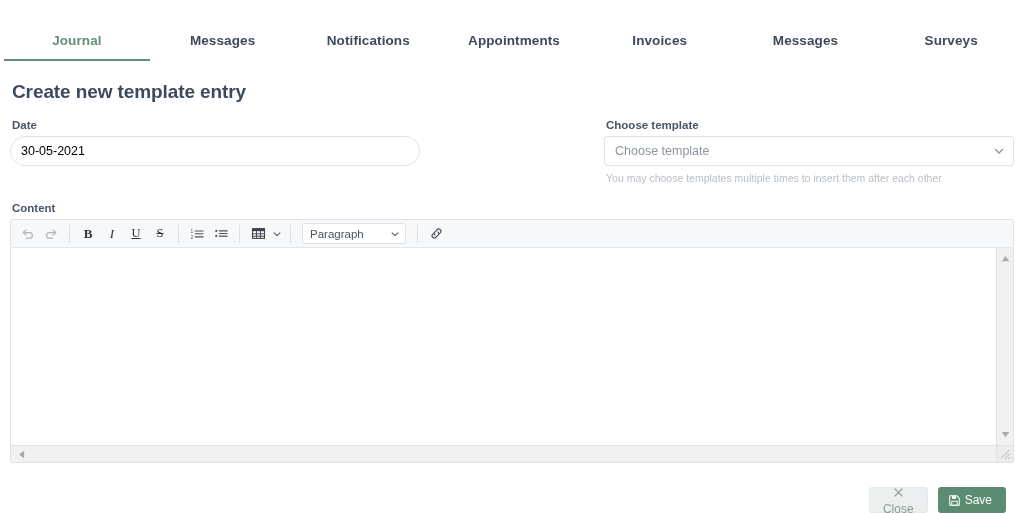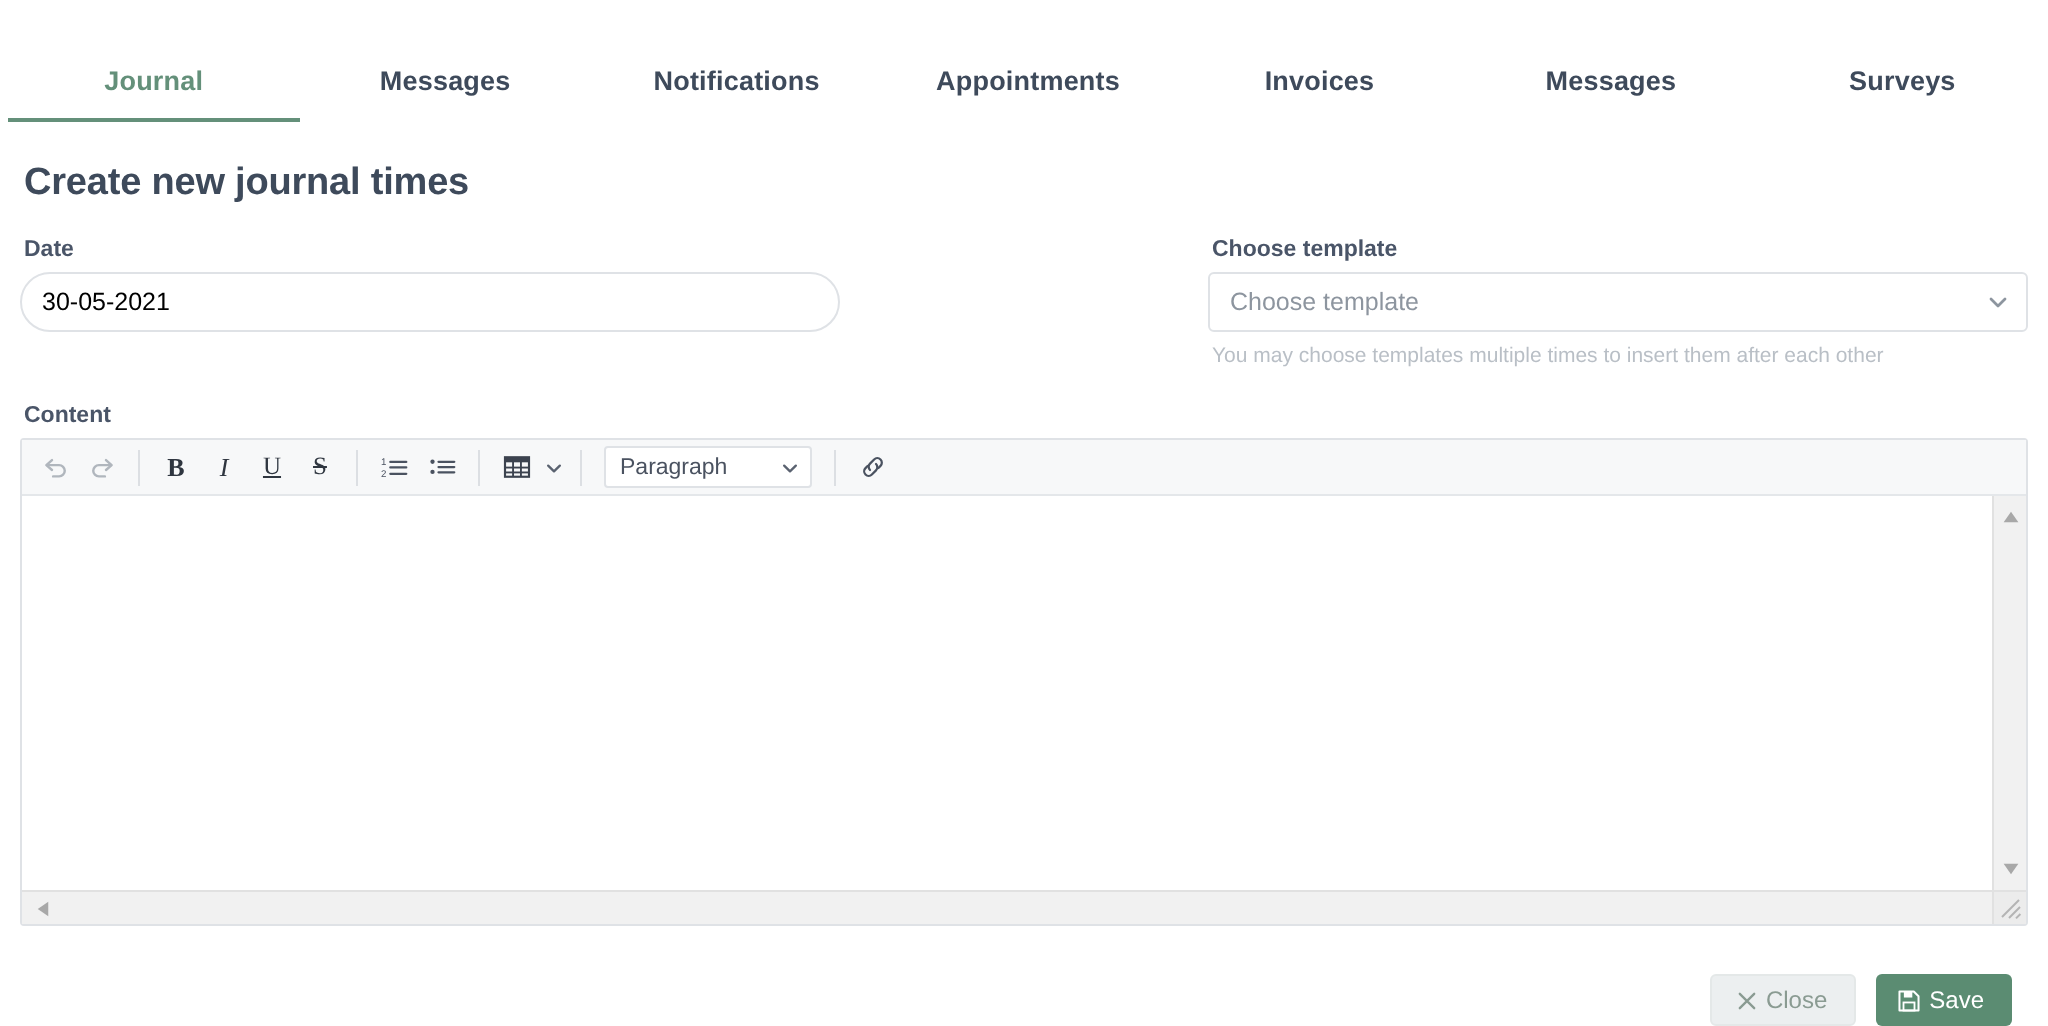--- a/index.html
+++ b/index.html
@@ -268,20 +268,21 @@
     border-radius: 3px;
     cursor: pointer;
     border: 1px solid transparent;
     font-family: "Liberation Sans", sans-serif;
     white-space: nowrap;
   }
   .btn-close {
     background: #eceff0;
     color: #8a9b92;
     border-color: #e4e8e8;
+    flex-direction: column;
   }
   .btn-save {
     background: #5b8c72;
     color: #ffffff;
     padding-left: 10px;
   }
   .btn-icon { display: inline-flex; align-items: center; }
 
   .bottom-rule {
     position: absolute;
@@ -318,21 +319,21 @@
     <div class="tab">
       <span>Messages</span>
     </div>
     <div class="tab">
       <span>Surveys</span>
     </div>
   </nav>
 
   <div class="content">
 
-    <h1 class="page-title">Create new journal times</h1>
+    <h1 class="page-title">Create new template entry</h1>
 
     <div class="row">
 
       <div class="col-left">
         <label class="field-label">Date</label>
         <input class="text-input" type="text" value="30-05-2021" style="">
       </div>
 
       <div class="col-right">
         <label class="field-label">Choose template</label>

